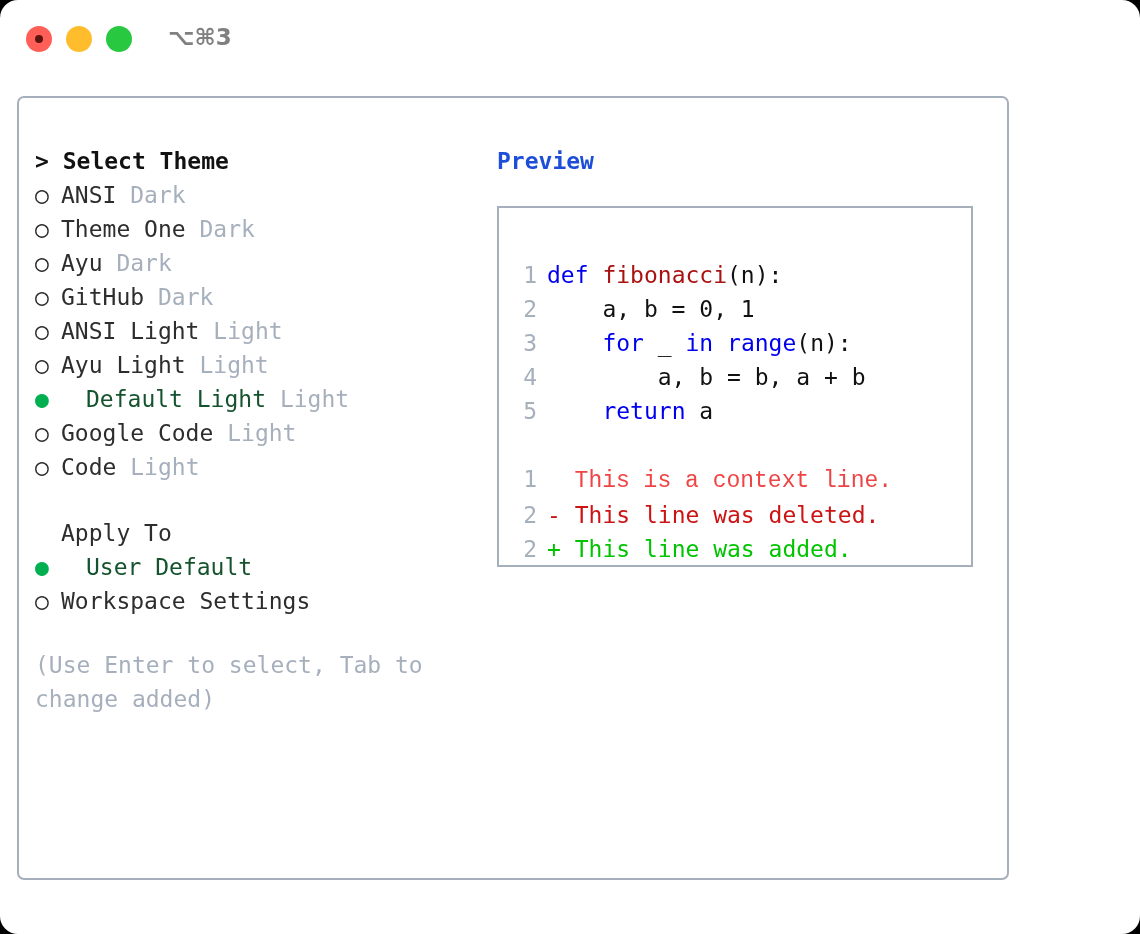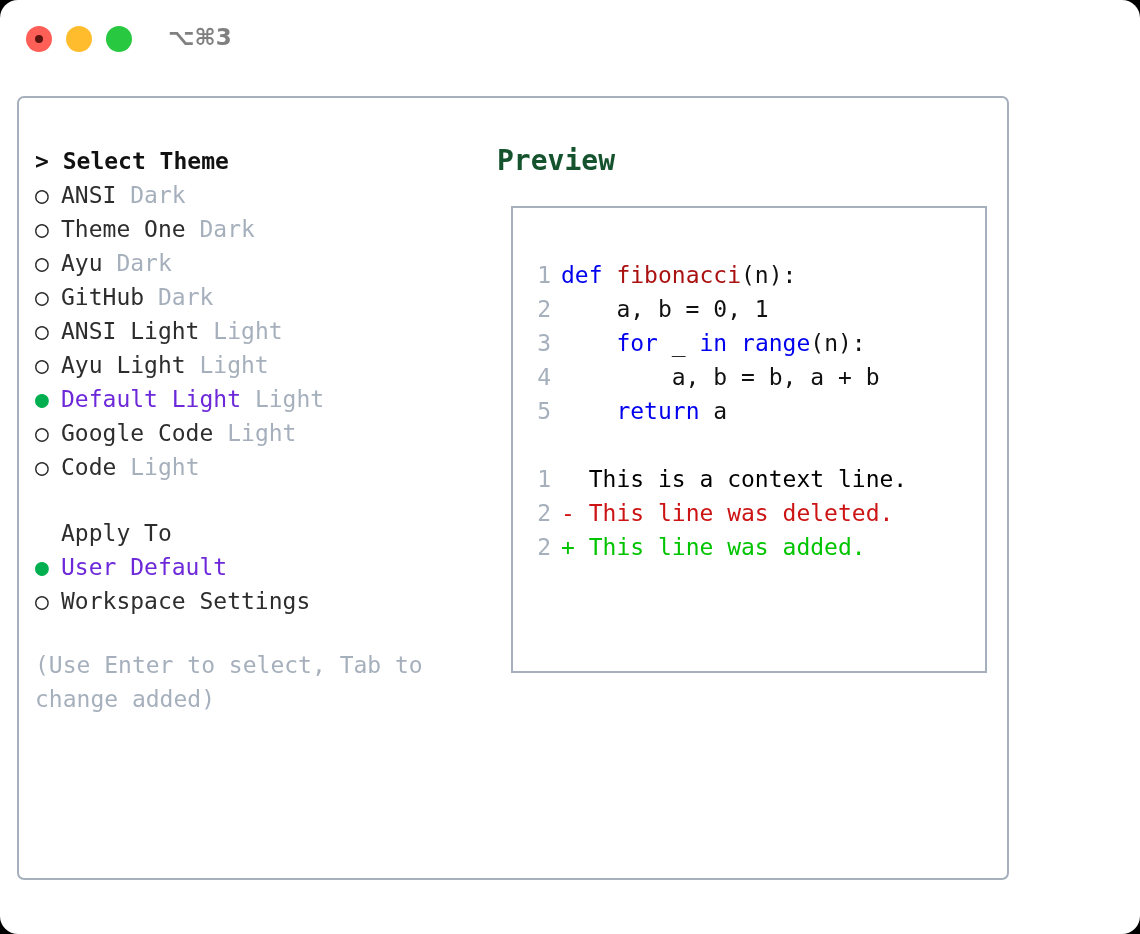--- a/index.html
+++ b/index.html
@@ -101,69 +101,68 @@
     color: #111111;
   }
   .bullet {
     display: inline-block;
     width: 26px;
     text-align: left;
     color: #2d2d2d;
   }
   .bullet-sel { color: #00b050; }
   .bullet-blank { color: transparent; }
-  .name-sel { color: #6d28d9; }
+  .name-sel { color: #14532d; margin-left: 25px; }
   .suffix { color: #a6b0bd; text-align: center; }
 
   .section-gap { height: 32px; }
 
   .hint {
     margin-top: 30px;
     font-size: 23px;
     line-height: 34px;
     color: #a6b0bd;
     width: 400px;
   }
 
   
   .preview-title {
-    font-size: 28px;
+    font-size: 23px;
     font-weight: bold;
-    color: #14532d;
+    color: #1d4ed8;
     line-height: 34px;
   }
   .preview-box {
     margin-top: 28px;
     width: 476px;
-    height: 467px;
+    height: 361px;
     border: 2px solid #a6b0bd;
     box-sizing: border-box;
     background: #ffffff;
     position: relative;
-    margin-left: 14px;
   }
   .code {
     position: absolute;
     left: 12px;
     top: 50px;
     font-size: 23px;
     line-height: 34px;
     white-space: pre;
   }
   .ln {
     display: inline-block;
     width: 26px;
     text-align: right;
     color: #a6b0bd;
     margin-right: 10px;
   }
   .kw  { color: #0000ee; }
   .fn  { color: #aa1111; }
   .tx  { color: #111111; }
-  .ctx { color: #000000; }
+  .ctx { color: #ef4444; font-family: Liberation Mono, monospace; }
   .del { color: #cc1414; }
   .add { color: #00c400; }
   .blank-line { height: 34px; }
 </style>
 </head>
 <body>
 
 <div class="window">
 
   <div class="titlebar">

